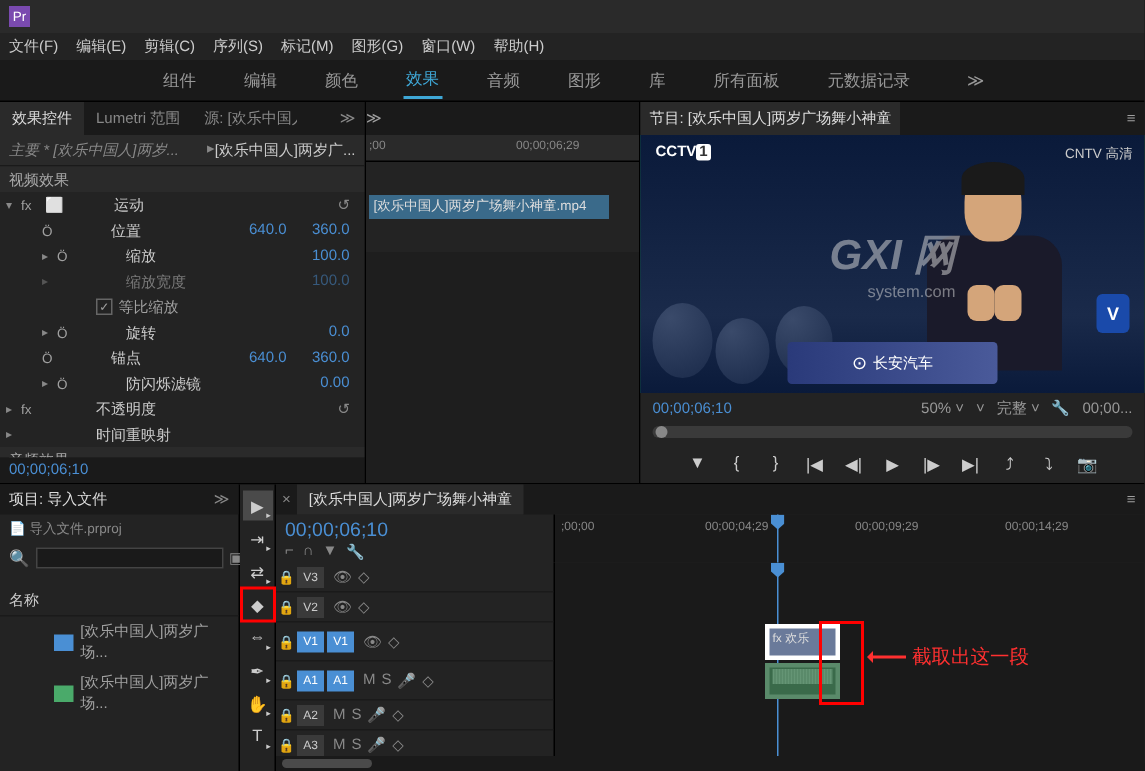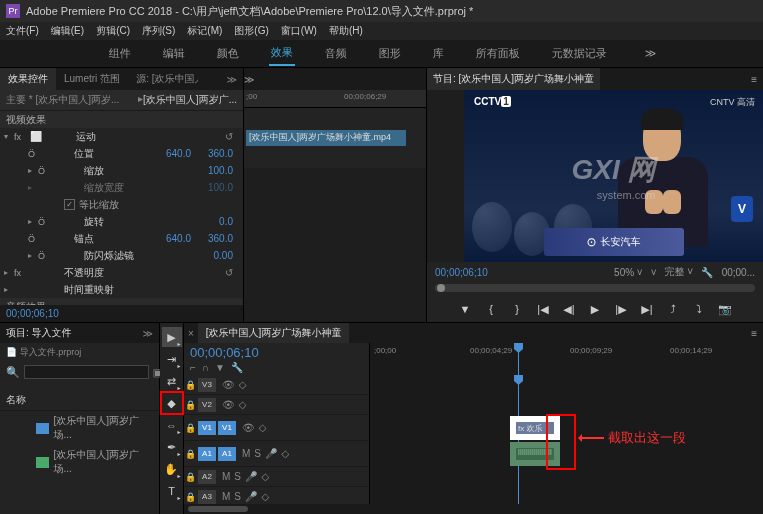--- a/index.html
+++ b/index.html
@@ -14,21 +14,21 @@
 
 .main-flex { display: flex; height: 254px; }
 .left-col { width: 244px; display: flex; flex-direction: column; border-right: 1px solid #000; }
 .panel-tabs { display: flex; background: #1a1a1a; height: 22px; align-items: center; font-size: 10px; }
 .panel-tabs .ptab { padding: 4px 8px; color: #888; cursor: pointer; }
 .panel-tabs .ptab.active { background: #2a2a2a; color: #ddd; }
 .panel-tabs .overflow { margin-left: auto; padding: 0 6px; color: #888; }
 
 .effect-controls { flex: 1; background: #232323; overflow: hidden; font-size: 10px; }
 .ec-header { display: flex; padding: 3px 6px; color: #888; border-bottom: 1px solid #1a1a1a; background: #2a2a2a; }
-.ec-header .clip-name { flex: 1; }
+.ec-header .clip-name { flex: 1; font-style: italic; }
 .ec-header .clip-name2 { color: #ccc; }
 .ec-row { display: flex; align-items: center; padding: 2px 4px; height: 17px; }
 .ec-row .arrow { width: 10px; color: #888; font-size: 8px; }
 .ec-row .fx { width: 16px; font-size: 9px; }
 .ec-row .stopwatch { width: 12px; font-size: 9px; }
 .ec-row .label { flex: 1; color: #ccc; padding-left: 34px; }
 .ec-row .val { color: #4a8fd4; margin-right: 6px; min-width: 36px; text-align: right; }
 .ec-row .reset { color: #888; width: 14px; }
 .ec-row.indent2 { padding-left: 28px; }
 .ec-checkbox { width: 11px; height: 11px; border: 1px solid #666; display: inline-flex; align-items: center; justify-content: center; font-size: 8px; margin-right: 4px; }
@@ -40,21 +40,21 @@
 .source-tabs { display: flex; background: #1a1a1a; height: 22px; align-items: center; font-size: 10px; }
 .source-tabs .ptab { padding: 4px 8px; color: #888; }
 .source-ruler { height: 18px; background: #2a2a2a; position: relative; border-bottom: 1px solid #000; }
 .source-ruler .tick { position: absolute; font-size: 8px; color: #888; top: 2px; }
 .source-clip { position: absolute; background: #3a6a8a; height: 16px; top: 22px; left: 2px; width: 160px; font-size: 9px; color: #ddd; padding: 1px 3px; overflow: hidden; }
 .source-track { position: relative; height: 60px; background: #232323; }
 
 .right-col { width: 336px; display: flex; flex-direction: column; }
 .program-tabs { display: flex; background: #1a1a1a; height: 22px; align-items: center; font-size: 10px; }
 .program-tabs .ptab { padding: 4px 6px; color: #ddd; background: #2a2a2a; }
-.video-view { flex: 1; background: #0f766e; position: relative; display: flex; align-items: center; justify-content: center; margin-left: 37px; }
+.video-view { flex: 1; background: #0f766e; position: relative; display: flex; align-items: center; justify-content: center; }
 .video-frame { width: 100%; height: 100%; background: linear-gradient(180deg, #0a1a3a 0%, #1a2a4a 70%, #0a1a3a 100%); position: relative; overflow: hidden; }
 .person { position: absolute; right: 40px; top: 15px; width: 120px; height: 150px; }
 .person .head { width: 38px; height: 48px; background: #d4a57a; border-radius: 45% 45% 40% 40%; position: absolute; top: 8px; left: 40px; }
 .person .hair { width: 42px; height: 22px; background: #1a1a1a; border-radius: 50% 50% 0 0; position: absolute; top: 3px; left: 38px; }
 .person .body { width: 90px; height: 90px; background: #1a1a2a; position: absolute; top: 52px; left: 15px; border-radius: 20px 20px 0 0; }
 .person .hand { width: 18px; height: 24px; background: #d4a57a; position: absolute; top: 85px; border-radius: 6px; }
 .person .hand.l { left: 42px; } .person .hand.r { left: 60px; }
 .audience { position: absolute; left: 0; bottom: 0; width: 160px; height: 90px; }
 .audience .silh { position: absolute; background: radial-gradient(circle at 30% 20%, #3a4a6a, #1a2a4a); border-radius: 50%; }
 .cctv-logo { position: absolute; top: 6px; left: 10px; font-size: 10px; color: #fff; font-weight: bold; }
@@ -114,38 +114,37 @@
 .tl-tracks { flex: 1; display: flex; overflow: hidden; position: relative; }
 .tl-track-heads { width: 186px; border-right: 1px solid #000; }
 .tl-track-content { flex: 1; position: relative; background: #1a1a1a; }
 .track-row { height: 20px; display: flex; align-items: center; border-bottom: 1px solid #1a1a1a; font-size: 9px; }
 .track-row.tall { height: 26px; }
 .track-row .lock { width: 14px; text-align: center; color: #888; }
 .track-row .tgt { width: 18px; height: 14px; background: #3a3a3a; color: #ccc; display: flex; align-items: center; justify-content: center; margin-right: 2px; font-size: 8px; }
 .track-row .tgt.active { background: #4a8fd4; color: #fff; }
 .track-row .ctrls { display: flex; gap: 4px; color: #888; padding-left: 4px; font-size: 10px; }
 
-.clip { position: absolute; background: #6a7a9a; border: 6px solid #ffffff; font-size: 8px; color: #ddd; overflow: hidden; padding: 1px 2px; }
+.clip { position: absolute; background: #6a7a9a; border: 3px solid #ffffff; font-size: 8px; color: #ddd; overflow: hidden; padding: 1px 2px; }
 .clip.audio { background: #3a6a4a; border-color: #5a8a6a; }
 .clip .wave { height: 60%; background: repeating-linear-gradient(90deg, #5a8a6a 0, #6a9a7a 1px, #3a6a4a 2px); }
 
 .red-box { position: absolute; border: 2px solid #ff0000; pointer-events: none; }
 .red-annotation { position: absolute; color: #ff3030; font-size: 13px; display: flex; align-items: center; }
 .red-annotation .arrow-shape { width: 24px; height: 2px; background: #ff3030; position: relative; margin-right: 4px; }
 .red-annotation .arrow-shape::before { content: ''; position: absolute; left: -6px; top: -3px; border: 4px solid transparent; border-right-color: #ff3030; }
 
 .scroll-thin { height: 10px; background: #1a1a1a; position: relative; }
 .scroll-thumb { position: absolute; height: 6px; background: #4a4a4a; border-radius: 3px; top: 2px; }
 </style>
 </head>
 <body>
 
 <div class="titlebar">
   <span class="icon">Pr</span>
-  <span>Adobe Premiere Pro CC 2018 - C:\用户\jeff\文档\Adobe\Premiere Pro\12.0\导入文件.prproj *</span>
 </div>
 
 <div class="menubar">
   <span>文件(F)</span>
   <span>编辑(E)</span>
   <span>剪辑(C)</span>
   <span>序列(S)</span>
   <span>标记(M)</span>
   <span>图形(G)</span>
   <span>窗口(W)</span>

